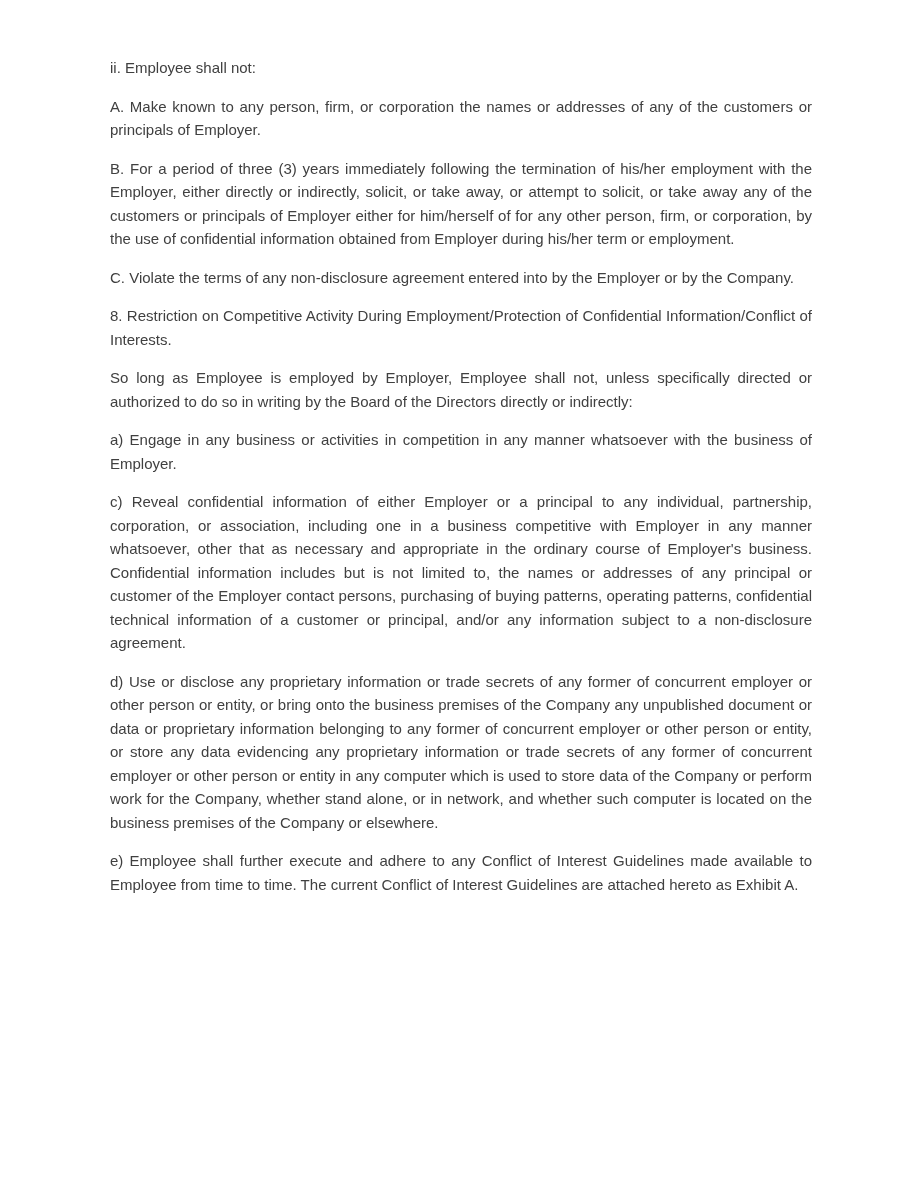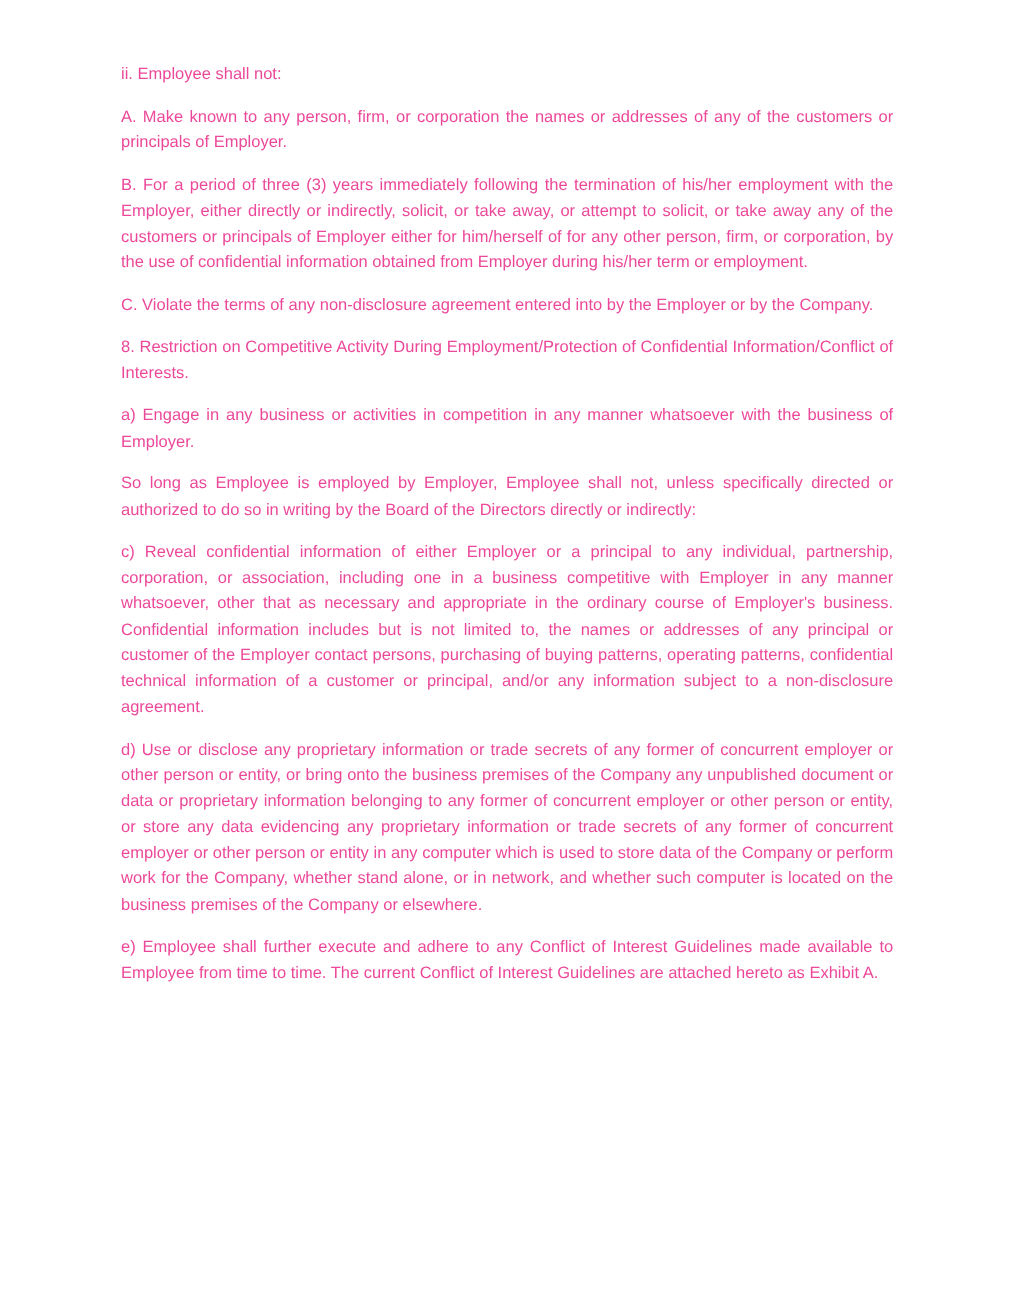--- a/index.html
+++ b/index.html
@@ -11,21 +11,21 @@
       position: relative;
       width: 918px;
       height: 1188px;
       box-sizing: border-box;
       background: #ffffff;
       padding: 56px 106px 40px 110px;
       overflow: hidden;
       font-family: "Liberation Sans", "DejaVu Sans", sans-serif;
       font-size: 15px;
       line-height: 23.5px;
-      color: #ec4899;
+      color: #404040;
     }
     .page p {
       margin: 0 0 15px 0;
       text-align: justify;
     }
     .left {
       text-align: left;
     }
     .indent1 {
       margin-left: 55px;
@@ -45,23 +45,23 @@
   <p class="indent1 left">ii. Employee shall not:</p>
 
   <p class="indent2">A. Make known to any person, firm, or corporation the names or addresses of any of the customers or principals of Employer.</p>
 
   <p class="indent2">B. For a period of three (3) years immediately following the termination of his/her employment with the Employer, either directly or indirectly, solicit, or take away, or attempt to solicit, or take away any of the customers or principals of Employer either for him/herself of for any other person, firm, or corporation, by the use of confidential information obtained from Employer during his/her term or employment.</p>
 
   <p class="indent2">C. Violate the terms of any non-disclosure agreement entered into by the Employer or by the Company.</p>
 
   <p class="bold">8. Restriction on Competitive Activity During Employment/Protection of Confidential Information/Conflict of Interests.</p>
 
+  <p>So long as Employee is employed by Employer, Employee shall not, unless specifically directed or authorized to do so in writing by the Board of the Directors directly or indirectly:</p>
+
   <p>a) Engage in any business or activities in competition in any manner whatsoever with the business of Employer.</p>
-
-  <p>So long as Employee is employed by Employer, Employee shall not, unless specifically directed or authorized to do so in writing by the Board of the Directors directly or indirectly:</p>
 
 
   <p>c) Reveal confidential information of either Employer or a principal to any individual, partnership, corporation, or association, including one in a business competitive with Employer in any manner whatsoever, other that as necessary and appropriate in the ordinary course of Employer's business. Confidential information includes but is not limited to, the names or addresses of any principal or customer of the Employer contact persons, purchasing of buying patterns, operating patterns, confidential technical information of a customer or principal, and/or any information subject to a non-disclosure agreement.</p>
 
   <p>d) Use or disclose any proprietary information or trade secrets of any former of concurrent employer or other person or entity, or bring onto the business premises of the Company any unpublished document or data or proprietary information belonging to any former of concurrent employer or other person or entity, or store any data evidencing any proprietary information or trade secrets of any former of concurrent employer or other person or entity in any computer which is used to store data of the Company or perform work for the Company, whether stand alone, or in network, and whether such computer is located on the business premises of the Company or elsewhere.</p>
 
   <p>e) Employee shall further execute and adhere to any Conflict of Interest Guidelines made available to Employee from time to time. The current Conflict of Interest Guidelines are attached hereto as Exhibit A.</p>
 
 
 </div>

